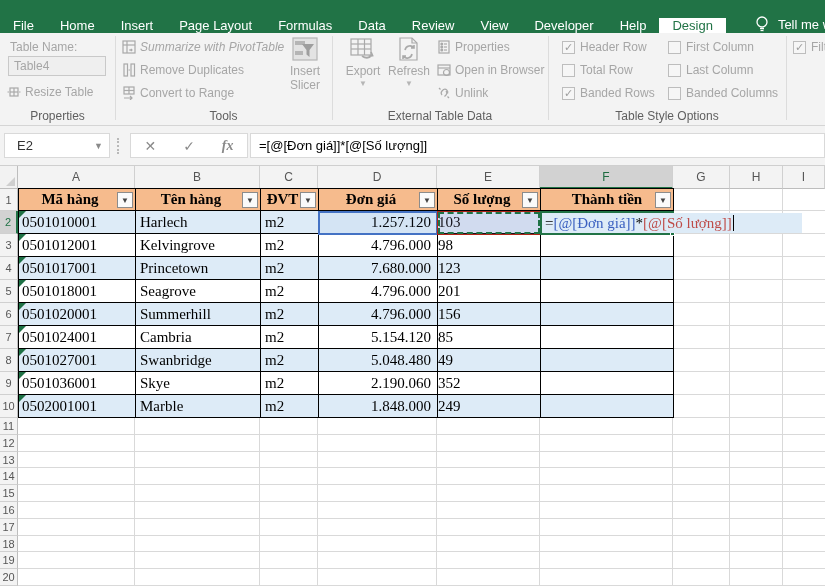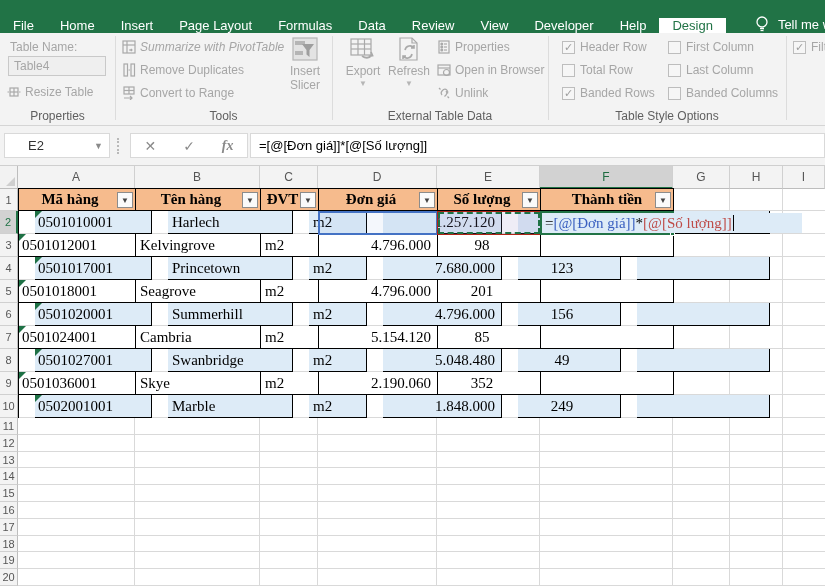--- a/index.html
+++ b/index.html
@@ -23,21 +23,21 @@
   .bigbtn { position:absolute; top:3px; width:46px; height:74px; display:flex; flex-direction:column; align-items:center; }
   .bigbtn .lbl { font-size:12px; color:#a6a6a6; line-height:14px; }
   .dda { color:#b5b5b5; font-size:8px; line-height:8px; margin-top:2px; }
   .tnbox { position:absolute; left:8px; top:23px; width:98px; height:20px; background:#efefef; border:1px solid #c9c9c9; font-size:12px; color:#a6a6a6; display:flex; align-items:center; padding-left:5px; }
   .cb { position:absolute; display:flex; align-items:center; gap:5px; height:16px; }
   .cbbox { width:13px; height:13px; background:#f6f6f6; border:1px solid #bdbdbd; font-size:11px; line-height:11px; color:#9e9e9e; text-align:center; }
   .ic { flex:0 0 auto; }
 
   
   .fbar { position:absolute; left:0; top:126px; width:825px; height:40px; background:#f3f3f3; border-bottom:1px solid #cfcfcf; }
-  .namebox { position:absolute; left:4px; top:7px; width:106px; height:25px; background:#fff; border:1px solid #d9d9d9; display:flex; align-items:center; font-size:13px; color:#333; padding-left:23px; }
+  .namebox { position:absolute; left:4px; top:7px; width:106px; height:25px; background:#fff; border:1px solid #d9d9d9; display:flex; align-items:center; font-size:13px; color:#333; padding-left:12px; }
   .namebox .arr { position:absolute; right:6px; color:#8a8a8a; font-size:9px; }
   .fhandle { position:absolute; left:117px; top:12px; width:3px; height:16px; border-left:2px dotted #b9b9b9; }
   .fbtns { position:absolute; left:130px; top:7px; width:118px; height:25px; background:#fff; border:1px solid #d9d9d9; display:flex; align-items:center; justify-content:space-around; }
   .fbtns span { color:#8a8a8a; font-size:14px; }
   .fx { font-family:"Liberation Serif",serif; font-style:italic; font-weight:bold; }
   .ffield { position:absolute; left:250px; top:7px; width:575px; height:25px; background:#fff; border:1px solid #d9d9d9; display:flex; align-items:center; font-size:13px; color:#000; padding-left:8px; white-space:nowrap; overflow:hidden; }
 
   
   .sheet { position:absolute; left:0; top:166px; width:825px; height:420px; background:#fff; }
   .corner { position:absolute; left:0; top:0; width:18px; height:23px; background:#f2f2f2; border-right:1px solid #bdbdbd; border-bottom:1px solid #bdbdbd; }
@@ -46,23 +46,23 @@
   .colhdr.sel { background:#d2d2d2; border-bottom:2px solid #217346; color:#1e6b40; }
   .rowhdr { position:absolute; left:0; width:18px; background:#f3f3f3; border-right:1px solid #bdbdbd; border-bottom:1px solid #d0d0d0; font-size:11px; color:#565656; display:flex; align-items:center; justify-content:center; }
   .rowhdr.sel { background:#d2d2d2; color:#217346; border-right:2px solid #217346; }
   .vline { position:absolute; width:1px; background:#d9d9d9; top:23px; height:397px; }
   .hline { position:absolute; left:18px; width:807px; height:1px; background:#d9d9d9; }
 
   
   .trow { position:absolute; left:18px; display:flex; border-left:1px solid #000; font-family:"Liberation Serif",serif; font-size:15px; }
   .tcell { border-right:1px solid #000; border-bottom:1px solid #000; display:flex; align-items:center; overflow:hidden; white-space:nowrap; background:#fff; position:relative; }
   .hrow .tcell { background:#f6bb8d; border-top:1px solid #000; font-weight:bold; justify-content:center; }
-  .band .tcell { background:#ddebf7;margin-left:16px; }
+  .band .tcell { background:#ddebf7; }
   .cA{width:117px;padding-left:3px;} .cB{width:125px;padding-left:4px;} .cC{width:58px;padding-left:4px;}
-  .cD{width:119px;justify-content:flex-end;padding-right:6px;} .cE{width:103px;justify-content:center;padding-right:14px;} .cF{width:133px;}
+  .cD{width:119px;justify-content:flex-end;padding-right:6px;} .cE{width:103px;justify-content:flex-start;padding-right:14px;} .cF{width:133px;}
   .hrow .cA,.hrow .cB,.hrow .cC,.hrow .cD,.hrow .cE { padding:0 14px 0 0; }
   .drop { position:absolute; right:2px; top:3px; width:16px; height:16px; background:#fafafa; border:1px solid #8c8c8c; font-size:8px; color:#444; display:flex; align-items:center; justify-content:center; font-family:"Liberation Sans",sans-serif; }
   .tri { position:absolute; left:0; top:0; border-right:7px solid transparent; border-top:7px solid #1e7145; width:0; height:0; }
 
   
   .ovl { position:absolute; pointer-events:none; }
   .refD { left:318px; top:45px; width:120px; height:24px; border:2px solid #4472c4; background:rgba(68,114,196,0.06); }
   .refE { left:437px; top:45px; width:104px; height:24px; border:1px solid #b02418; background:rgba(140,130,190,0.14); }
   .refE .dash { position:absolute; inset:0; border:2px dashed #1e7145; }
   .actF { left:540px; top:45px; width:134px; height:24px; border:2px solid #217346; }

